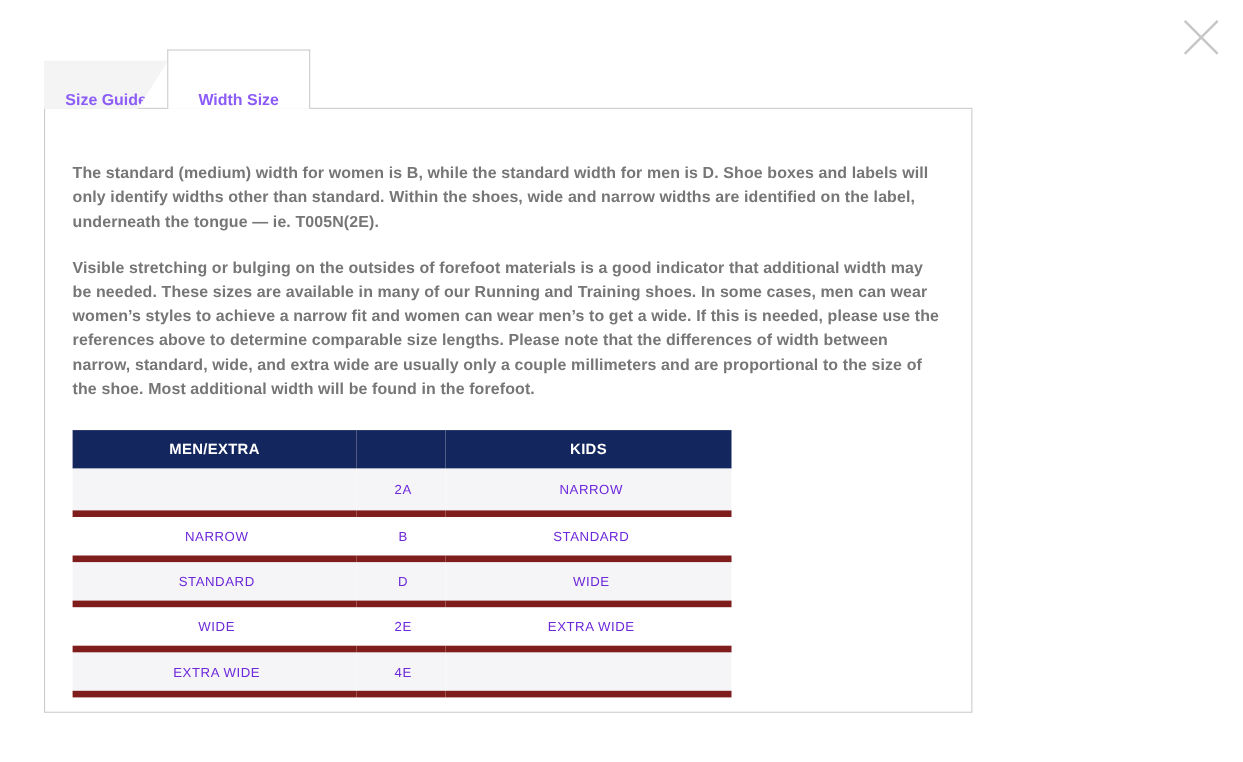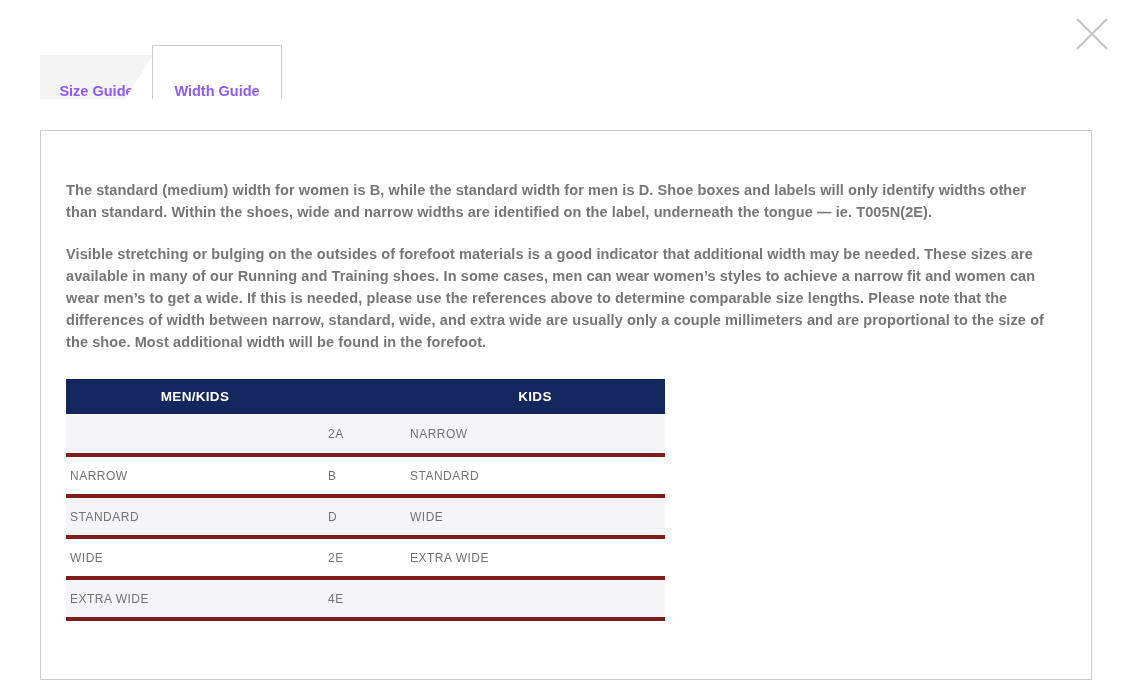--- a/index.html
+++ b/index.html
@@ -42,25 +42,24 @@
     left:112px; top:0; width:130px; height:54px;
     background:#fff;
     border:1px solid #ccc;
     border-bottom:none;
     z-index:3;
   }
 
   
   .content-box {
     position:absolute; left:40px; top:98px;
-    width:1052px; height:550px;
+    width:844px; height:550px;
     background:#fff;
     border:1px solid #ccc;
     padding:48px 25px 0 25px;
-    margin-top:32px;
   }
 
   .para {
     max-width:985px;
     font-size:14.5px; line-height:22px;
     font-weight:600; letter-spacing:0.1px;
     color:#767676;
   }
   .para + .para { margin-top:20px; }
 
@@ -74,23 +73,23 @@
   .width-table col.c1 { width:258px; }
   .width-table col.c2 { width:81px; }
   .width-table col.c3 { width:260px; }
   .width-table th {
     background:#14265e; color:#ffffff;
     height:35px; font-size:13.5px; font-weight:bold;
     letter-spacing:0.3px; text-align:center;
   }
   .width-table td {
     height:41px;
-    font-size:12px; color:#737373; letter-spacing:0.5px;
-    text-align:left; padding-left:4px;
-    border-bottom:4px solid #7f1d1d;
+    font-size:12px; color:#6d28d9; letter-spacing:0.5px;
+    text-align:center; padding-left:4px;
+    border-bottom:6px solid #7f1d1d;
     background:#fff;
   }
   .width-table td:last-child { padding-left:5px; }
   .width-table tbody tr:nth-child(odd) td { background:#f5f5f7; }
 </style>
 </head>
 <body>
 
 <div class="page">
 
@@ -99,41 +98,41 @@
       <line x1="4" y1="4" x2="34" y2="34" stroke="#c6c6c6" stroke-width="2.2"></line>
       <line x1="34" y1="4" x2="4" y2="34" stroke="#c6c6c6" stroke-width="2.2"></line>
     </svg>
   </div>
 
   <div class="tabs">
     <div class="tab tab-inactive">
       <span>Size Guide</span>
     </div>
     <div class="tab tab-active">
-      <span>Width Guide</span>
+      <span>Width Size</span>
     </div>
   </div>
 
   <div class="content-box">
 
     <div class="para">The standard (medium) width for women is B, while the standard width for men is D. Shoe boxes and labels will only identify widths other than standard. Within the shoes, wide and narrow widths are identified on the label, underneath the tongue — ie. T005N(2E).</div>
 
     <div class="para">
       <div>Visible stretching or bulging on the outsides of forefoot materials is a good indicator that additional width may be needed. These sizes are available in many of our Running and Training shoes. In some cases, men can wear women’s styles to achieve a narrow fit and women can wear men’s to get a wide. If this is needed, please use the references above to determine comparable size lengths. Please note that the differences of width between narrow, standard, wide, and extra wide are usually only a couple millimeters and are proportional to the size of the shoe. Most additional width will be found in the forefoot.</div>
     </div>
 
     <table class="width-table">
       <colgroup>
           <col class="c1">
           <col class="c2">
           <col class="c3">
         </colgroup>
       <thead>
         <tr>
-          <th>MEN/KIDS</th>
+          <th>MEN/EXTRA</th>
           <th></th>
           <th>KIDS</th>
         </tr>
       </thead>
       <tbody>
         <tr>
           <td></td>
           <td>2A</td>
           <td>NARROW</td>
         </tr>

